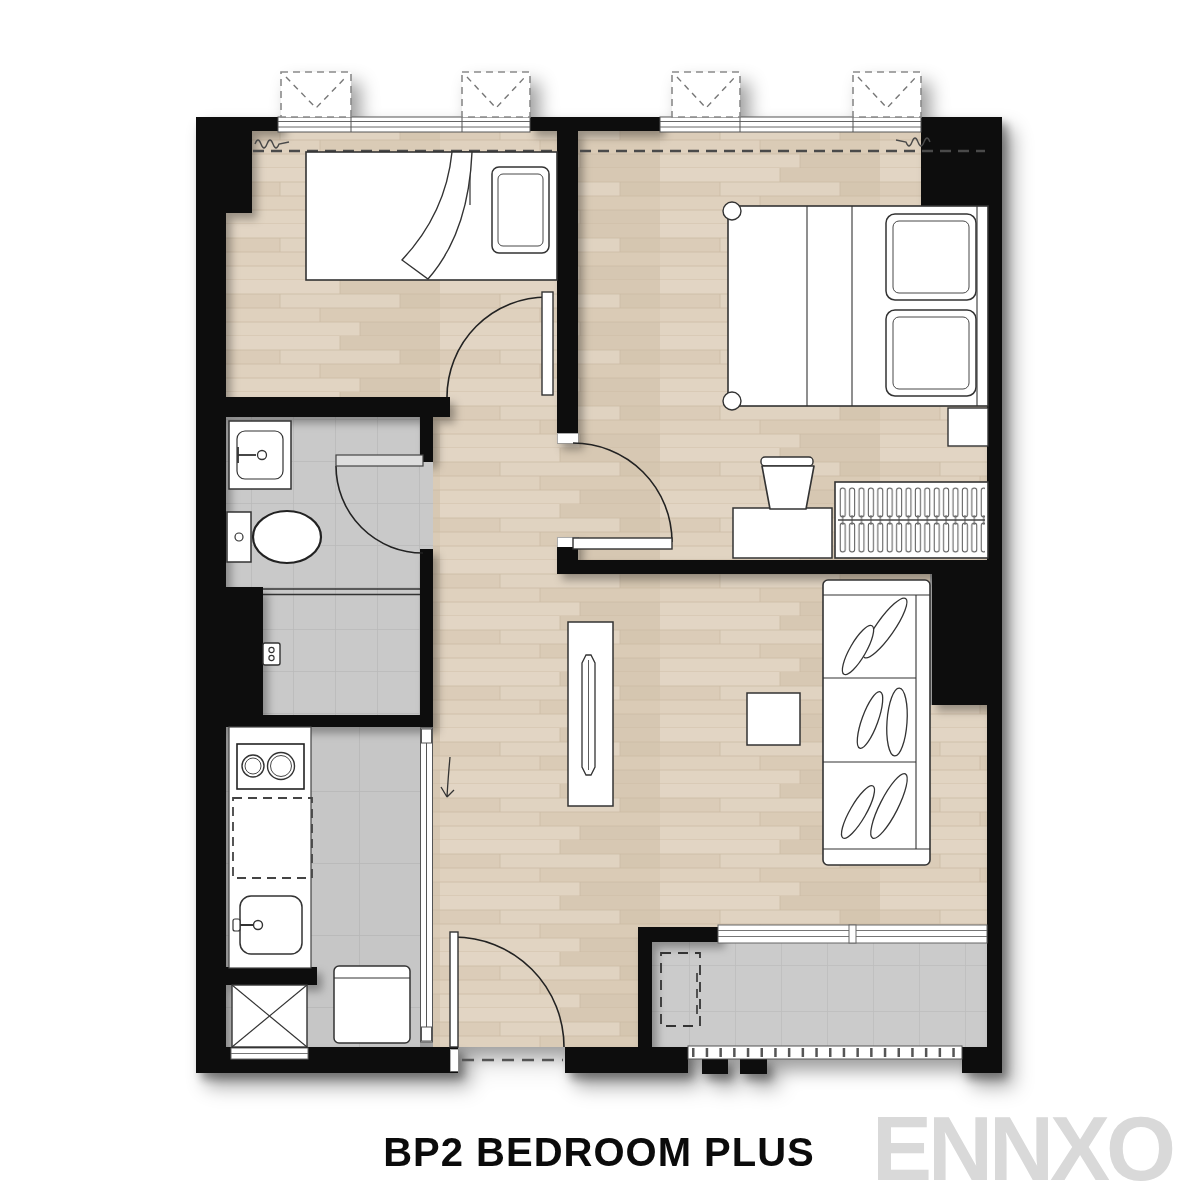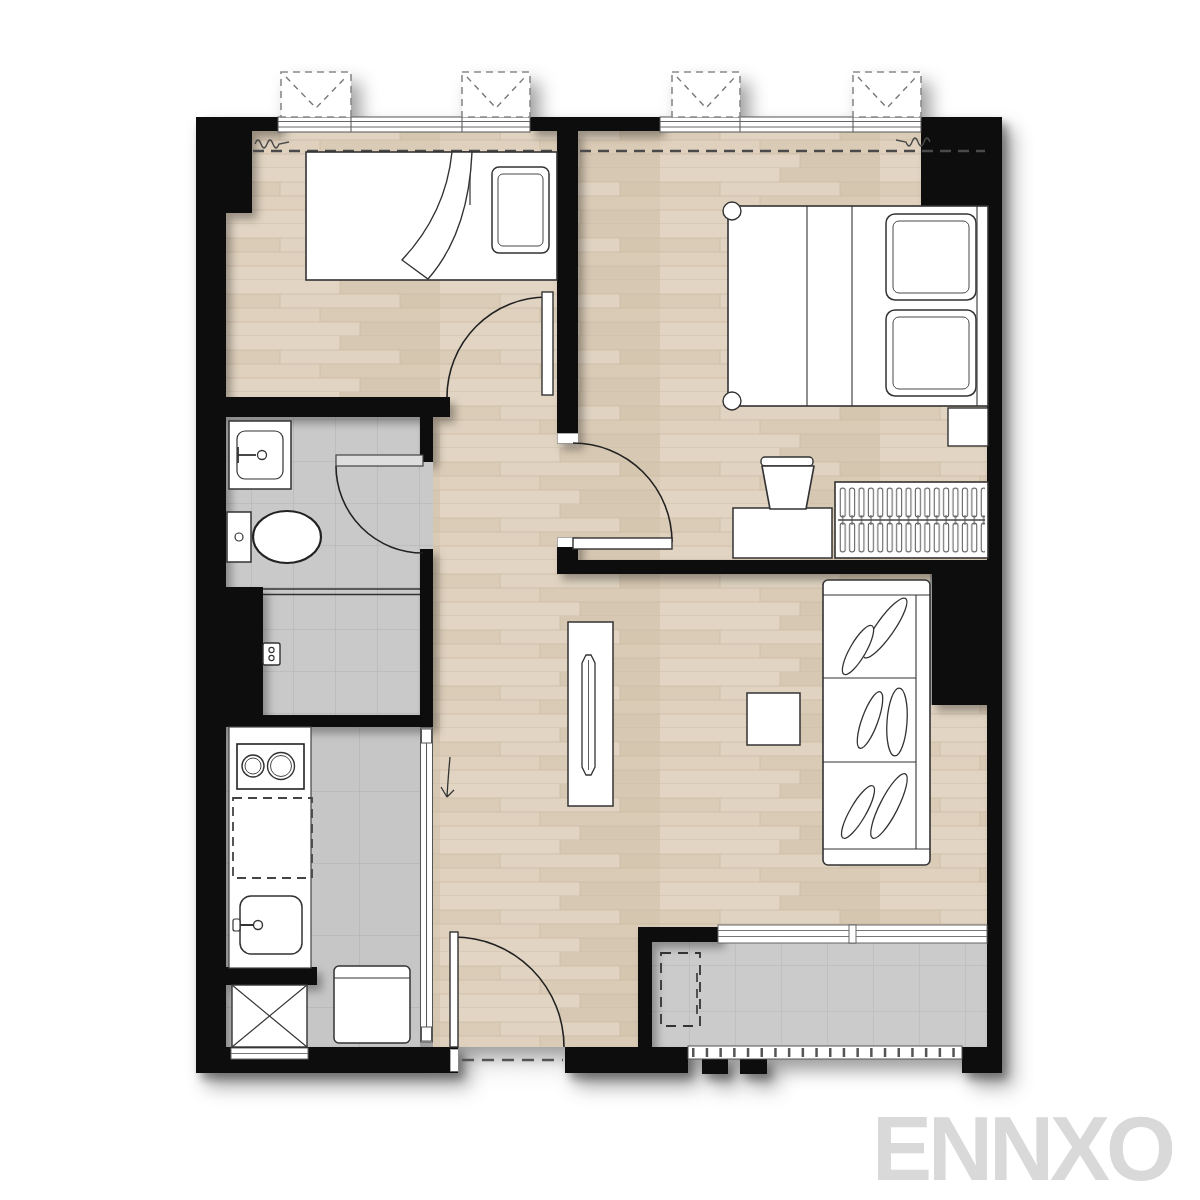--- a/index.html
+++ b/index.html
@@ -296,15 +296,16 @@
     <rect x="334" y="966" width="76" height="77" rx="5" fill="#fff" stroke="#333" stroke-width="1.5"></rect>
     <line x1="334" y1="978" x2="410" y2="978" stroke="#333" stroke-width="1"></line>
   </g>
 
   <g fill="none" stroke="#333">
     <rect x="661" y="953" width="39" height="73" stroke-width="1.8" stroke-dasharray="10,7"></rect>
     <line x1="697" y1="973" x2="697" y2="1020" stroke-width="1.6" stroke-dasharray="9,7"></line>
   </g>
 </svg>
 
+<div class="plan-title">BP2 BEDROOM PLUS</div>
 <div class="watermark">ENNXO</div>
 
 </div>
 
 </body></html>

